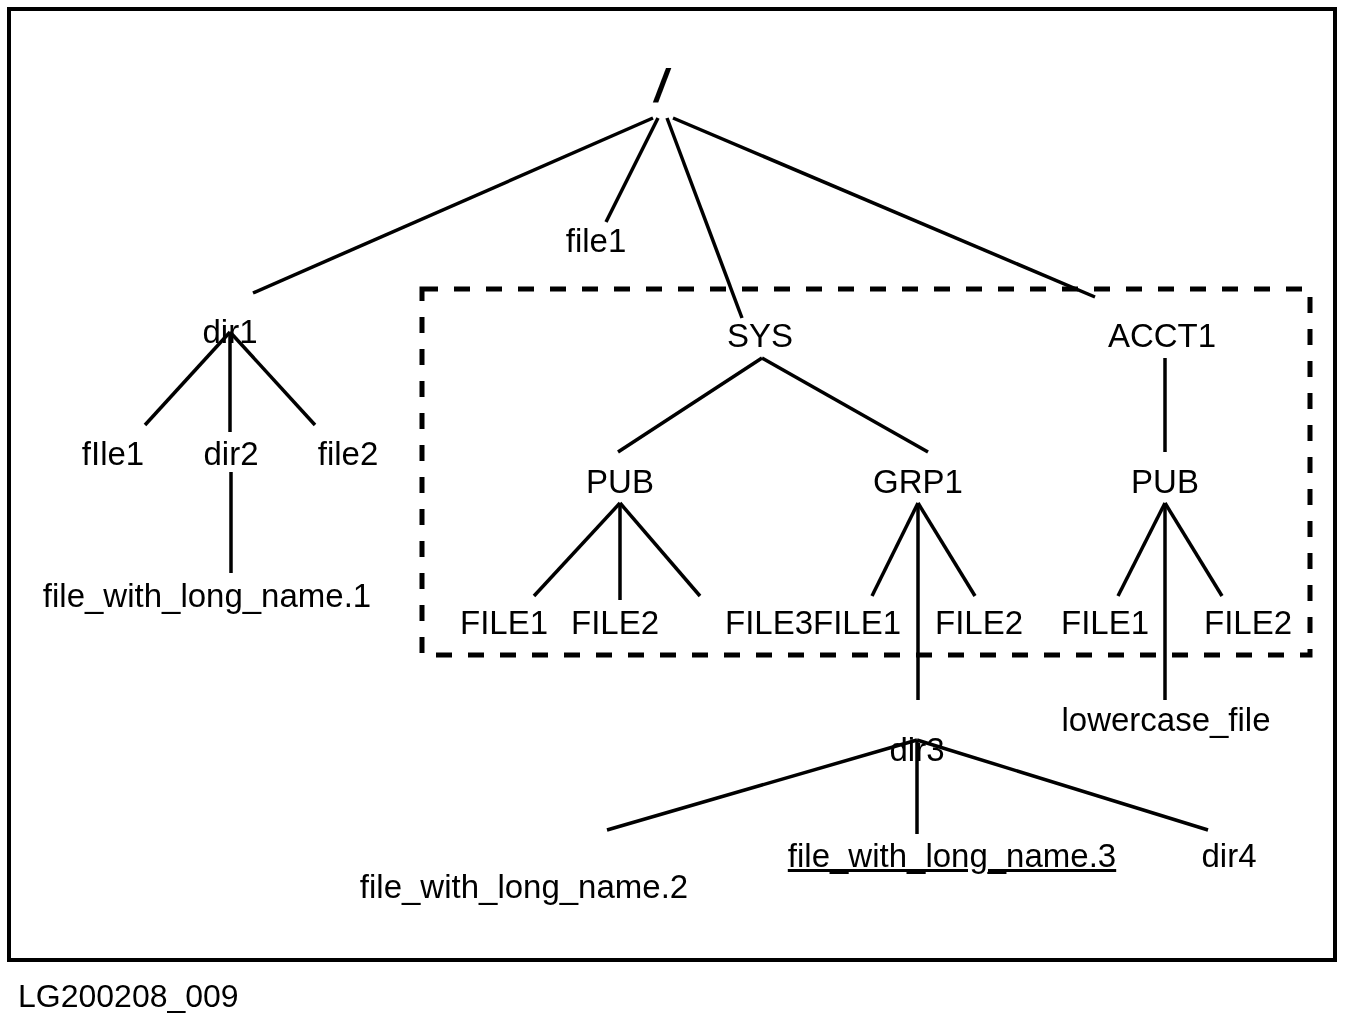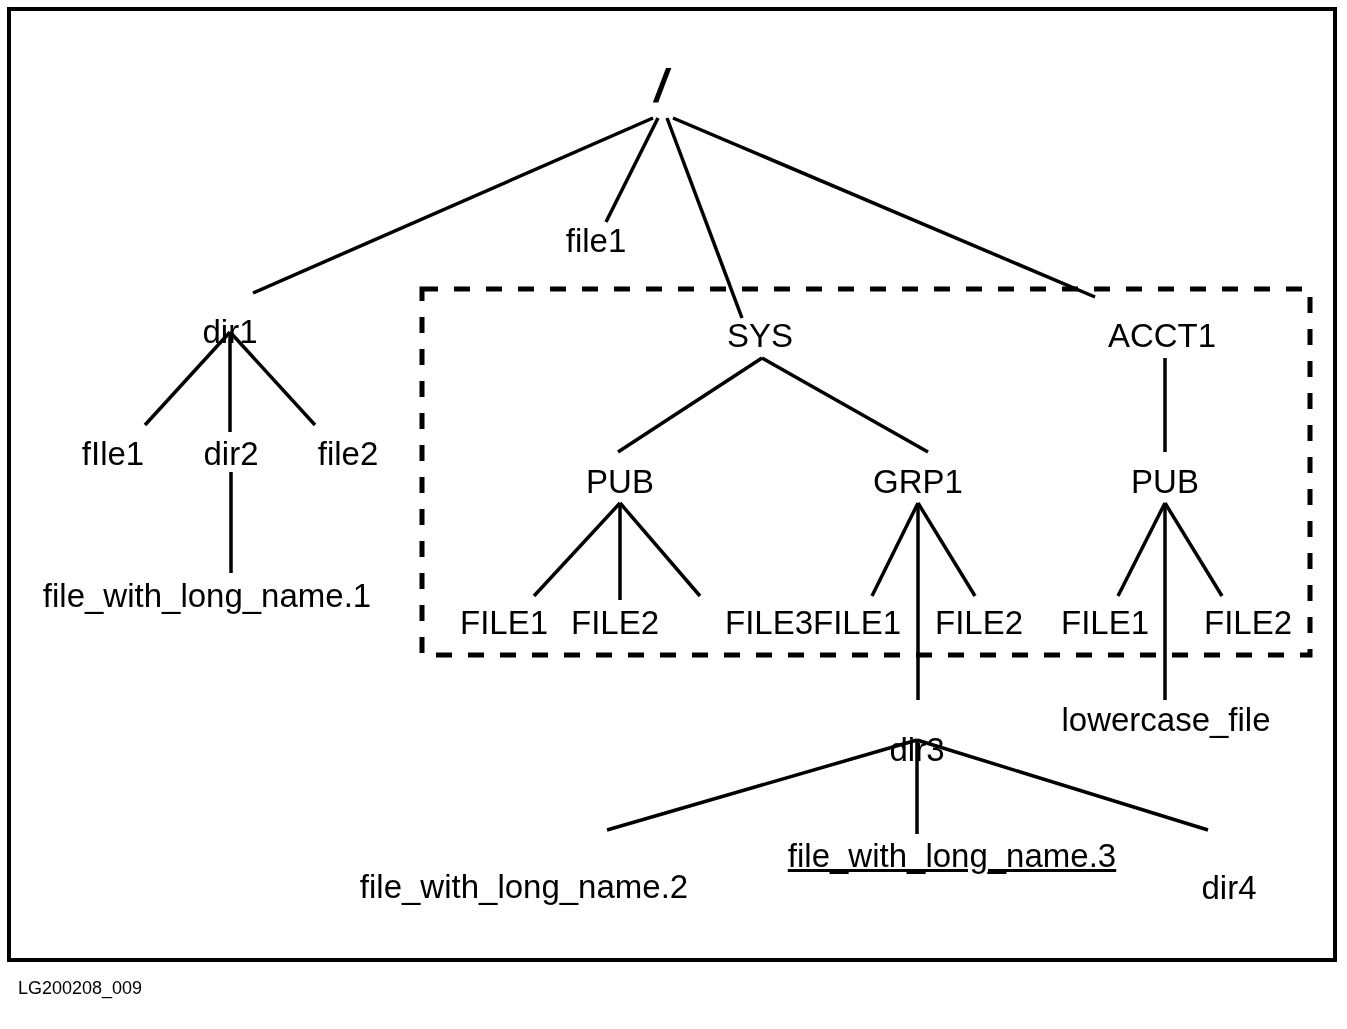--- a/index.html
+++ b/index.html
@@ -47,21 +47,21 @@
   .node-root {
     font-size: 46px;
     font-weight: bold;
     font-style: italic;
   }
   #figure-caption {
     position: absolute;
     left: 18px;
     top: 978px;
     font-family: "Liberation Sans", sans-serif;
-    font-size: 18px;
+    font-size: 32px;
     color: #000000;
     white-space: nowrap;
     text-align: center;
   }
 </style>
 </head>
 <body>
 
 <div id="page">
 
@@ -113,18 +113,18 @@
       <div class="node-label" style="left: 615px; top: 606px;">FILE2</div>
       <div class="node-label" style="left: 769px; top: 606px;">FILE3</div>
       <div class="node-label" style="left: 857px; top: 606px;">FILE1</div>
       <div class="node-label" style="left: 979px; top: 606px;">FILE2</div>
       <div class="node-label" style="left: 1105px; top: 606px;">FILE1</div>
       <div class="node-label" style="left: 1248px; top: 606px;">FILE2</div>
       <div class="node-label" style="left: 917px; top: 703px; margin-top: 30px;">dir3</div>
       <div class="node-label" style="left: 1166px; top: 703px;">lowercase_file</div>
       <div class="node-label" style="left: 524px; top: 839px; margin-top: 31px;">file_with_long_name.2</div>
       <div class="node-label" style="left: 952px; top: 839px; text-decoration: underline;">file_with_long_name.3</div>
-      <div class="node-label" style="left: 1229px; top: 839px; margin-top: 32px;">dir4</div>
+      <div class="node-label" style="left: 1229px; top: 839px;">dir4</div>
     </div>
 
   <div id="figure-caption">LG200208_009</div>
 
 </div>
 
 </body></html>

